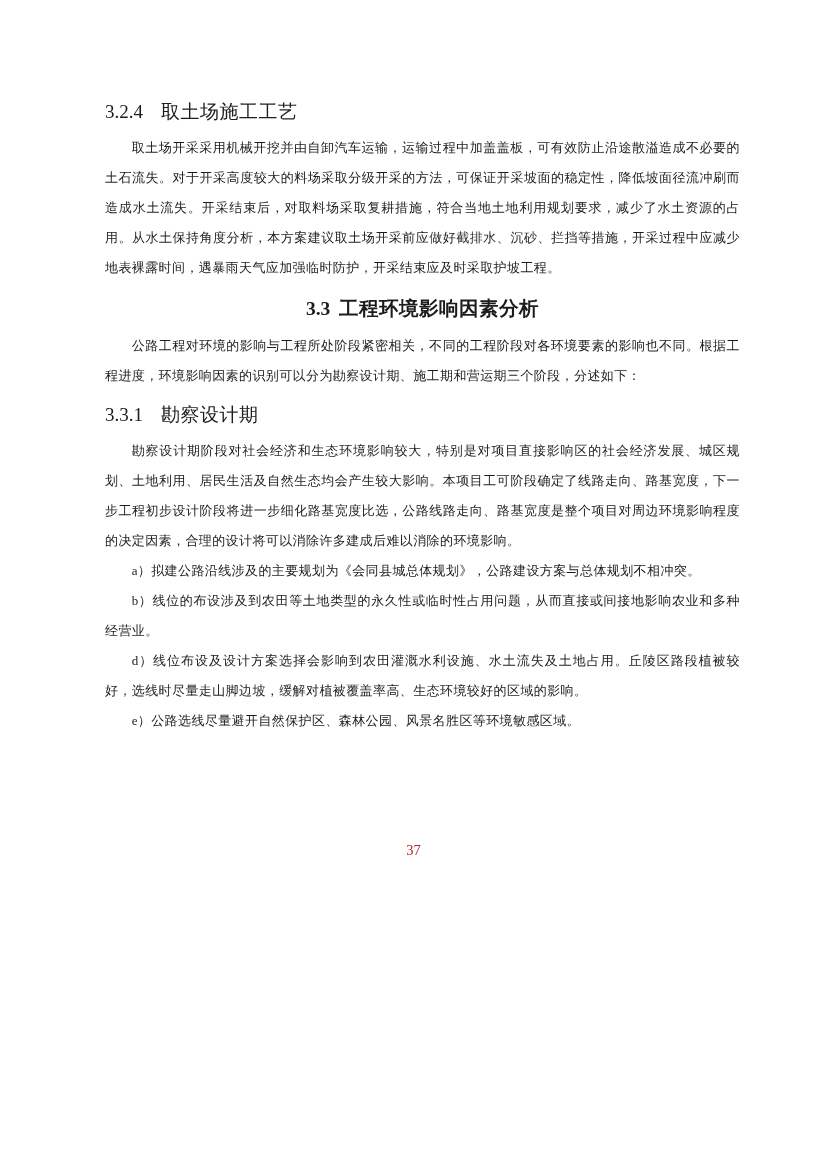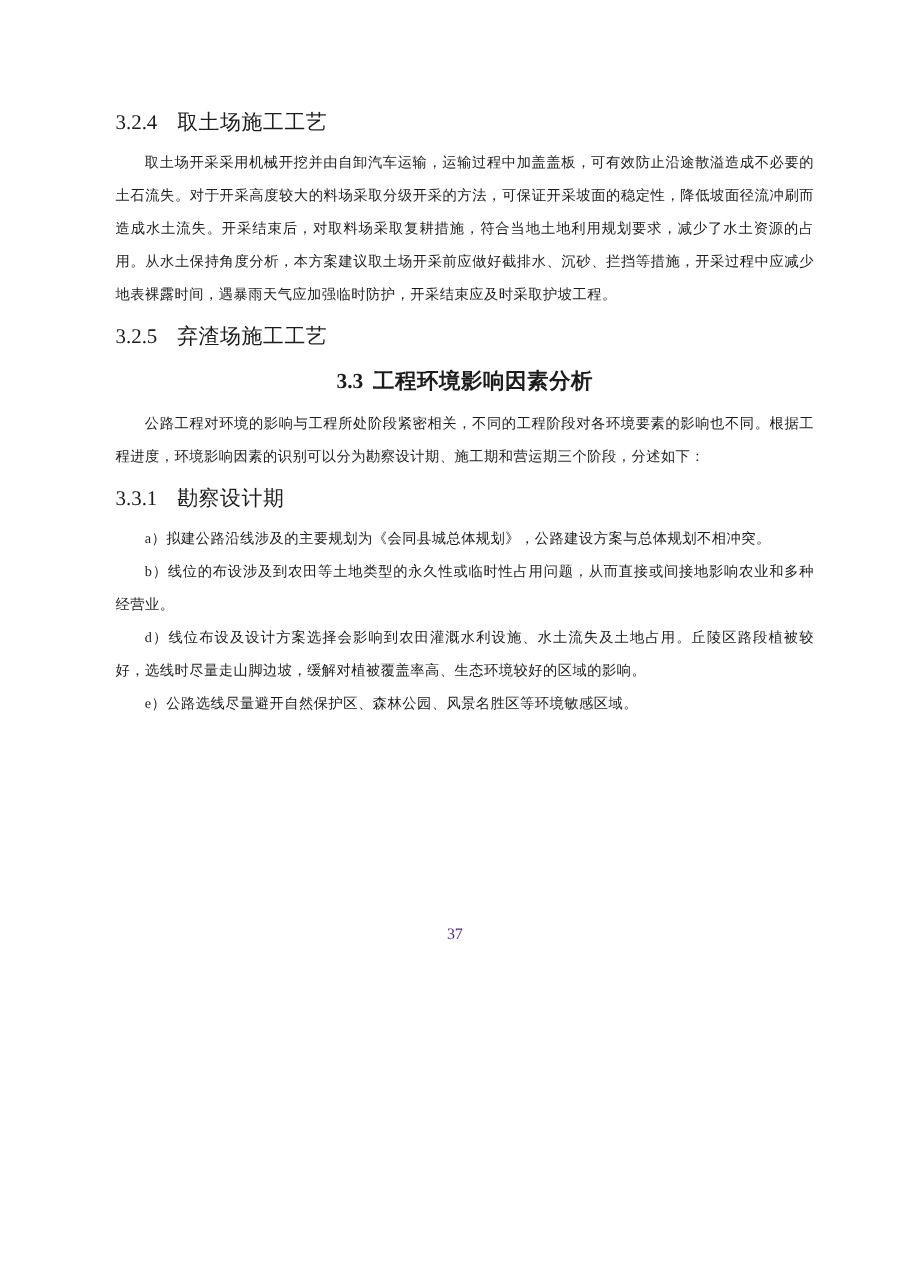--- a/index.html
+++ b/index.html
@@ -58,43 +58,43 @@
     letter-spacing: 0.4px;
     word-break: break-all;
   }
   .page-number {
     position: absolute;
     left: 0;
     right: 0;
     bottom: 58px;
     text-align: center;
     font-size: 14.5px;
-    color: #4c1d95;
+    color: #b91c1c;
     font-family: "Liberation Serif", "DejaVu Serif", serif;
   }
 </style>
 </head>
 <body>
 
 <div class="page">
   <div class="content">
 
     <h3 class="h3"><span class="hnum">3.2.4</span><span class="htitle">取土场施工工艺</span></h3>
 
     <p class="body-para">取土场开采采用机械开挖并由自卸汽车运输，运输过程中加盖盖板，可有效防止沿途散溢造成不必要的土石流失。对于开采高度较大的料场采取分级开采的方法，可保证开采坡面的稳定性，降低坡面径流冲刷而造成水土流失。开采结束后，对取料场采取复耕措施，符合当地土地利用规划要求，减少了水土资源的占用。从水土保持角度分析，本方案建议取土场开采前应做好截排水、沉砂、拦挡等措施，开采过程中应减少地表裸露时间，遇暴雨天气应加强临时防护，开采结束应及时采取护坡工程。</p>
 
-    <h3 class="h3"><span class="hnum">3.2.5</span><span class="htitle">弃渣场施工工艺</span></h3>
 
 
     <h2 class="h2"><span class="hnum">3.3</span><span class="htitle">工程环境影响因素分析</span></h2>
 
     <p class="body-para">公路工程对环境的影响与工程所处阶段紧密相关，不同的工程阶段对各环境要素的影响也不同。根据工程进度，环境影响因素的识别可以分为勘察设计期、施工期和营运期三个阶段，分述如下：</p>
 
     <h3 class="h3"><span class="hnum">3.3.1</span><span class="htitle">勘察设计期</span></h3>
 
+    <p class="body-para">勘察设计期阶段对社会经济和生态环境影响较大，特别是对项目直接影响区的社会经济发展、城区规划、土地利用、居民生活及自然生态均会产生较大影响。本项目工可阶段确定了线路走向、路基宽度，下一步工程初步设计阶段将进一步细化路基宽度比选，公路线路走向、路基宽度是整个项目对周边环境影响程度的决定因素，合理的设计将可以消除许多建成后难以消除的环境影响。</p>
 
     <p class="body-para">a）拟建公路沿线涉及的主要规划为《会同县城总体规划》，公路建设方案与总体规划不相冲突。</p>
 
     <p class="body-para">b）线位的布设涉及到农田等土地类型的永久性或临时性占用问题，从而直接或间接地影响农业和多种经营业。</p>
 
 
     <p class="body-para">d）线位布设及设计方案选择会影响到农田灌溉水利设施、水土流失及土地占用。丘陵区路段植被较好，选线时尽量走山脚边坡，缓解对植被覆盖率高、生态环境较好的区域的影响。</p>
 
     <p class="body-para">e）公路选线尽量避开自然保护区、森林公园、风景名胜区等环境敏感区域。</p>
 

